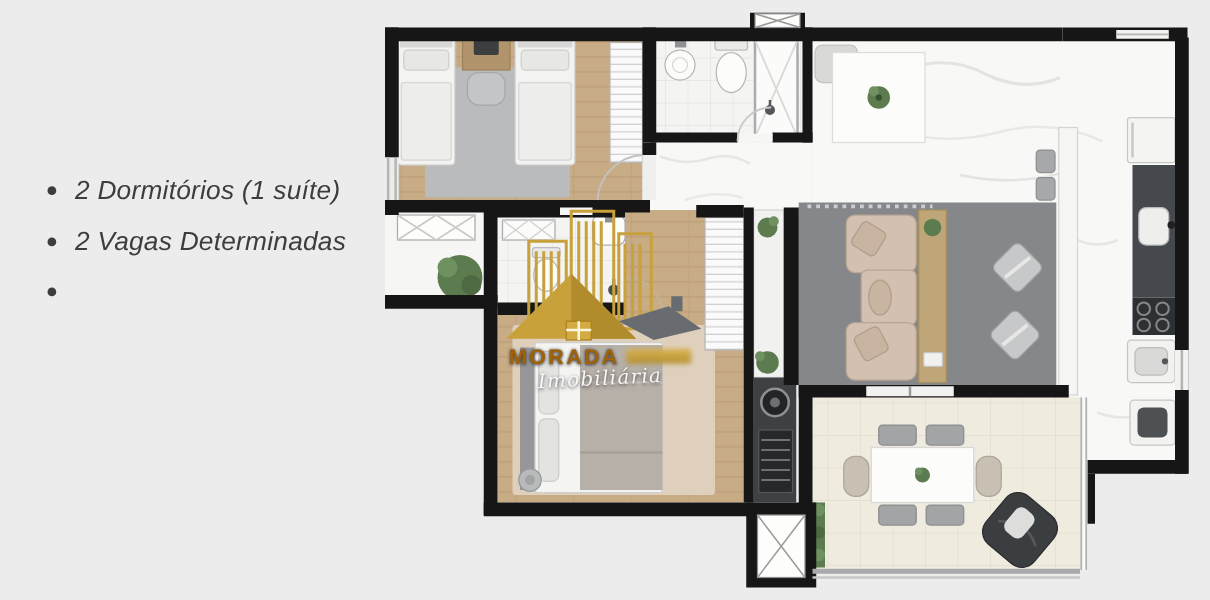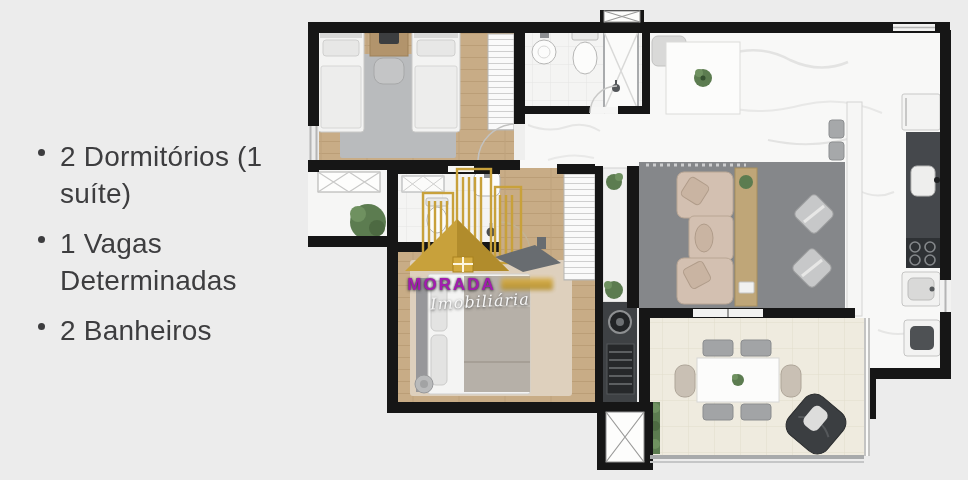--- a/index.html
+++ b/index.html
@@ -10,36 +10,36 @@
   }
   
   .features{
     position:absolute;left:34px;top:139px;width:268px;
     color:#3d3d3f;
   }
   .features ul{list-style:none;margin:0;padding:0;}
   .features li{
     display:flex;align-items:flex-start;
     margin-bottom:13px;
-    font-size:28px;line-height:1.32;letter-spacing:.2px;
+    font-size:21px;line-height:1.32;letter-spacing:.2px;font-style:italic;
   }
   .dot{
     flex:0 0 auto;width:7px;height:7px;border-radius:50%;
     background:#3d3d3f;margin:10px 15px 0 4px;
   }
   
   .plan{position:absolute;left:298px;top:10px;width:660px;height:464px;}
   
   .watermark{
     position:absolute;left:393px;top:157px;width:174px;
     text-align:center;z-index:6;pointer-events:none;
   }
   .brand-row{
     margin-top:-4px;white-space:nowrap;
-    font-size:17px;font-weight:800;letter-spacing:2px;color:#a21caf;
+    font-size:17px;font-weight:800;letter-spacing:2px;color:#a16207;
     text-shadow:0 1px 3px rgba(45,45,45,.85),0 0 2px rgba(60,60,60,.6);
   }
   .brand-smudge{
     display:inline-block;width:52px;height:12px;margin-left:5px;
     background:linear-gradient(180deg,#dcb24c,#b28d2c);
     border-radius:2px;filter:blur(2px);opacity:.95;vertical-align:baseline;
   }
   .brand-sub{
     margin-top:-3px;
     font-family:"DejaVu Serif", serif;font-style:italic;
@@ -52,25 +52,24 @@
 <body>
 
 <div class="features">
   <ul>
     <li>
         <span class="dot"></span>
         <span>2 Dormitórios (1 suíte)</span>
       </li>
     <li>
         <span class="dot"></span>
-        <span>1 Vagas Determinadas</span>
+        <span>2 Vagas Determinadas</span>
       </li>
     <li>
         <span class="dot"></span>
-        <span>2 Banheiros</span>
       </li>
   </ul>
 </div>
 
 <div class="plan">
 <svg width="660" height="464" viewBox="0 0 660 464" xmlns="http://www.w3.org/2000/svg">
   <defs>
     <pattern id="wood" width="46" height="12" patternUnits="userSpaceOnUse">
       <rect width="46" height="12" fill="#c8ac86"></rect>
       <line x1="0" y1="11.5" x2="46" y2="11.5" stroke="#bb9e77" stroke-width="1"></line>

